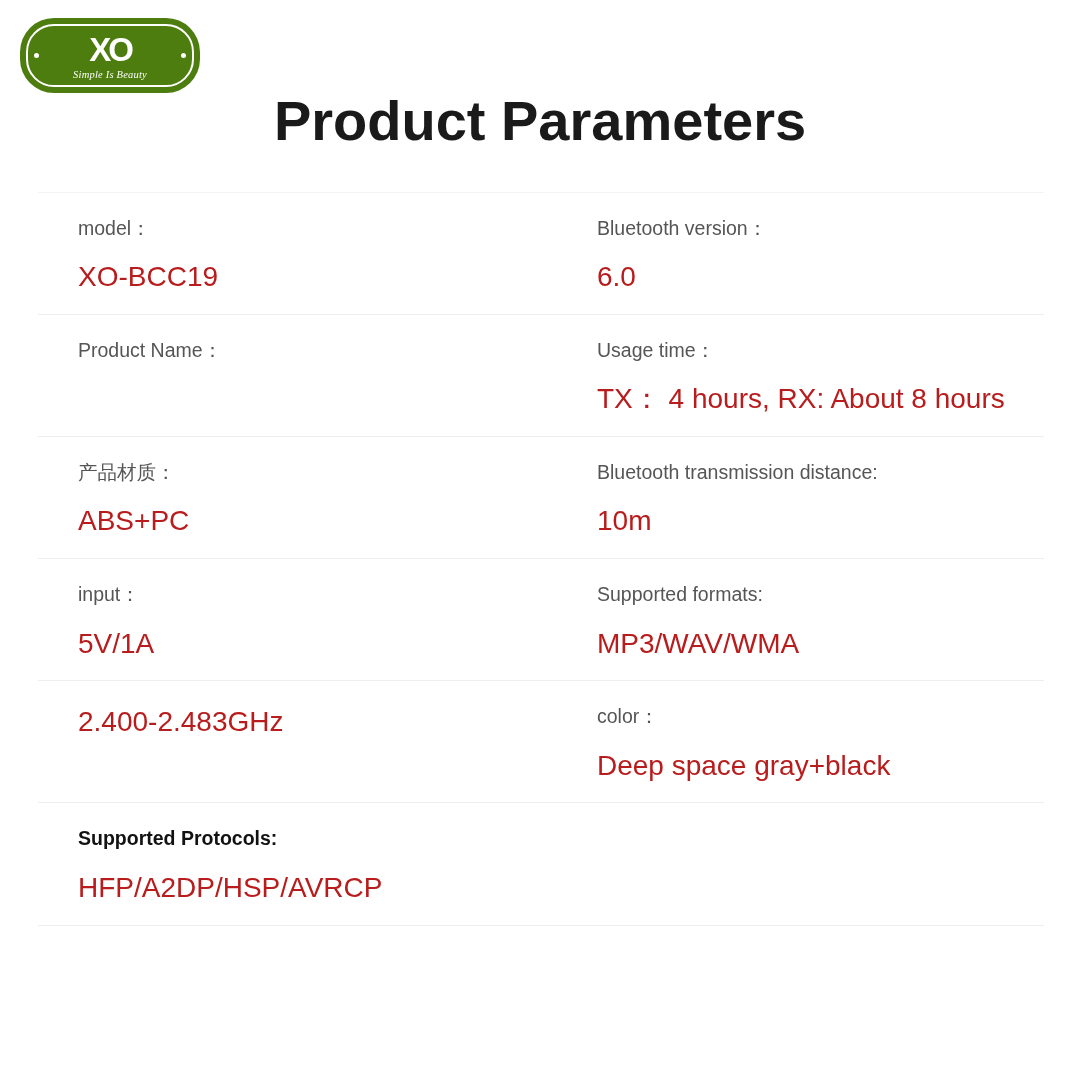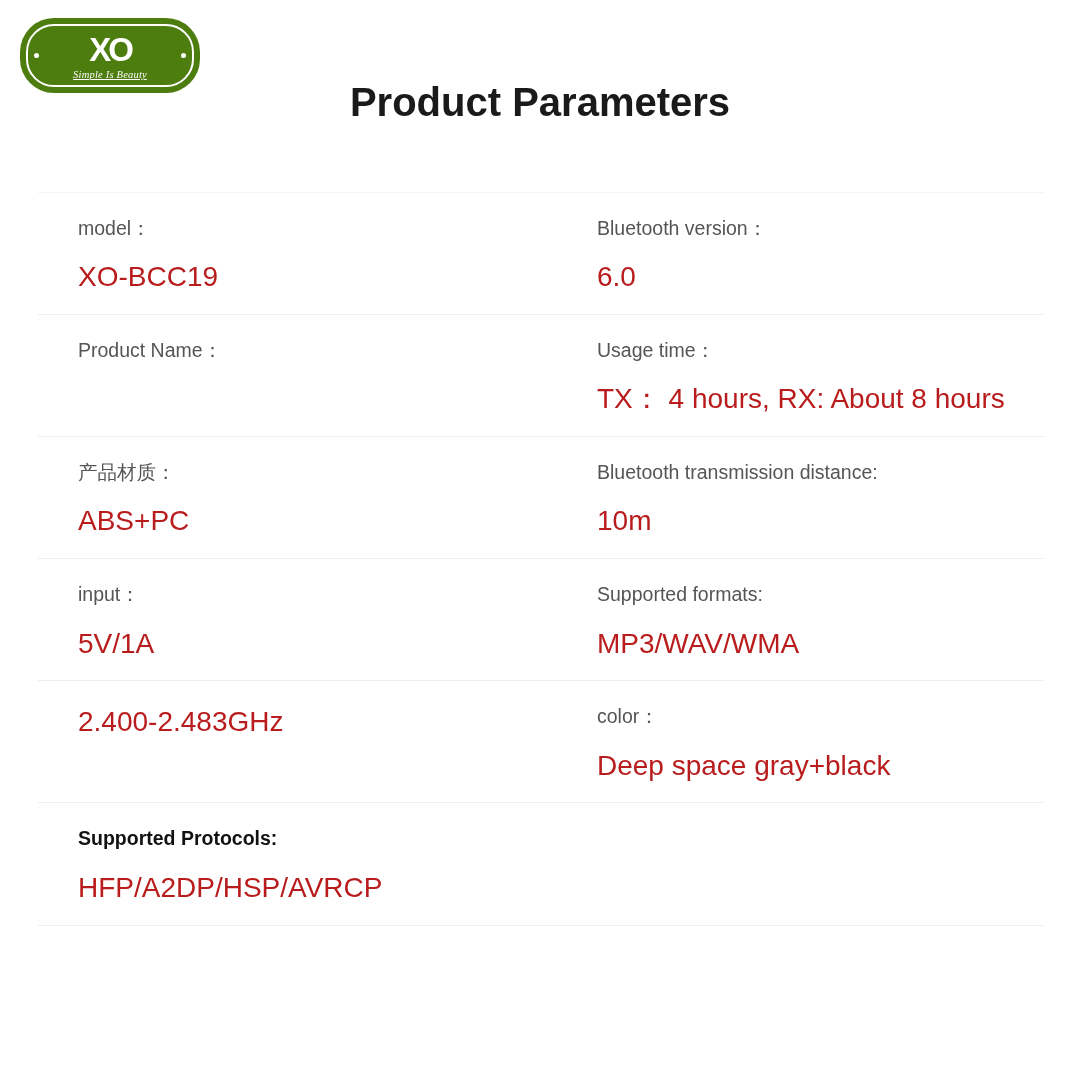--- a/index.html
+++ b/index.html
@@ -72,31 +72,30 @@
   }
   .logo-tagline {
     position: relative;
     z-index: 2;
     color: #ffffff;
     font-size: 10.5px;
     font-family: "Liberation Serif", serif;
     font-style: italic;
     margin-top: 3px;
     letter-spacing: .2px;
-    text-decoration: underline;
   }
 
   
   .page-title {
     position: absolute;
-    top: 80px;
+    top: 88px;
     left: 0;
     width: 1080px;
     text-align: center;
-    font-size: 40px;
+    font-size: 56px;
     font-weight: bold;
     color: #1a1a1a;
     letter-spacing: 0px;
     font-family: "Liberation Sans", sans-serif;
   }
 
   
   .spec-table {
     position: absolute;
     top: 192px;

